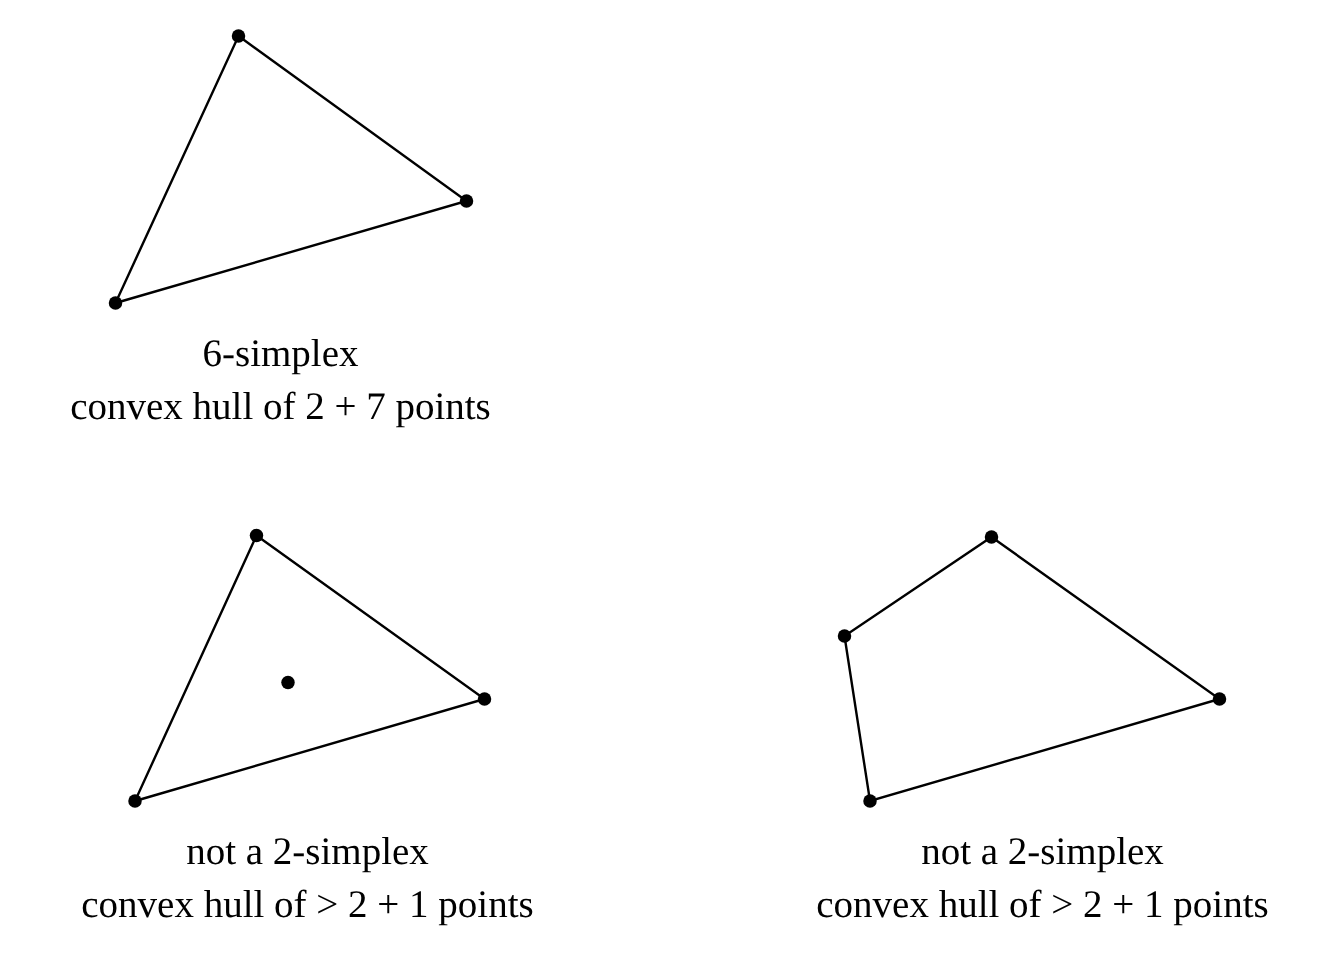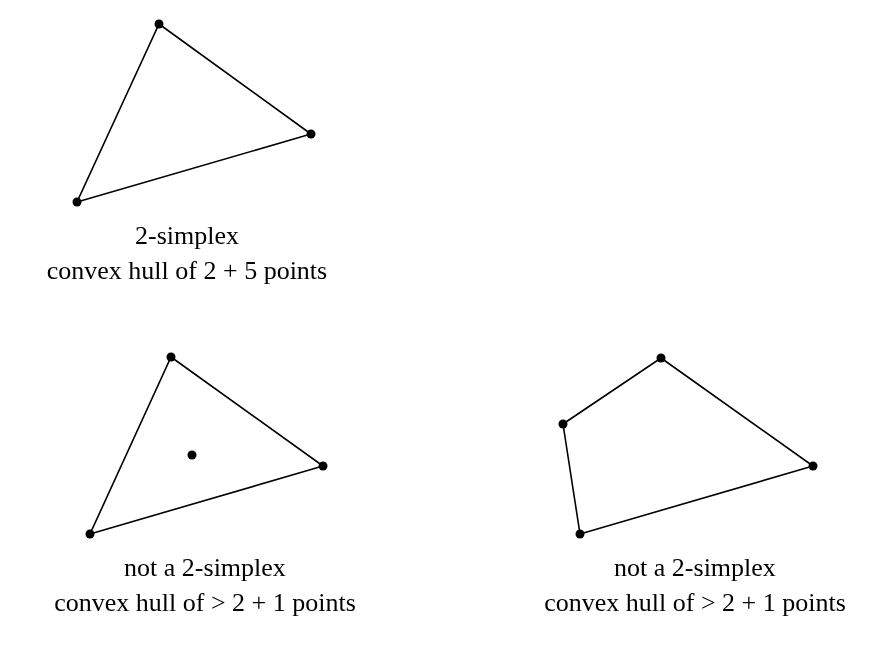--- a/index.html
+++ b/index.html
@@ -58,22 +58,22 @@
       <g>
         <polygon points="661,358 813,466 580,534 563,424" fill="none" stroke="#000000" stroke-width="1.6"></polygon>
         <circle cx="661" cy="358" r="4.5" fill="#000000"></circle>
         <circle cx="813" cy="466" r="4.5" fill="#000000"></circle>
         <circle cx="580" cy="534" r="4.5" fill="#000000"></circle>
         <circle cx="563" cy="424" r="4.5" fill="#000000"></circle>
       </g>
     </svg>
 
   <div class="caption caption-1">
-    <div>2-simplex</div>
-    <div>convex hull of 2 + 5 points</div>
+    <div>6-simplex</div>
+    <div>convex hull of 2 + 7 points</div>
   </div>
 
   <div class="caption caption-2">
     <div>not a 2-simplex</div>
     <div>convex hull of &gt; 2 + 1 points</div>
   </div>
 
   <div class="caption caption-3">
     <div>not a 2-simplex</div>
     <div>convex hull of &gt; 2 + 1 points</div>

